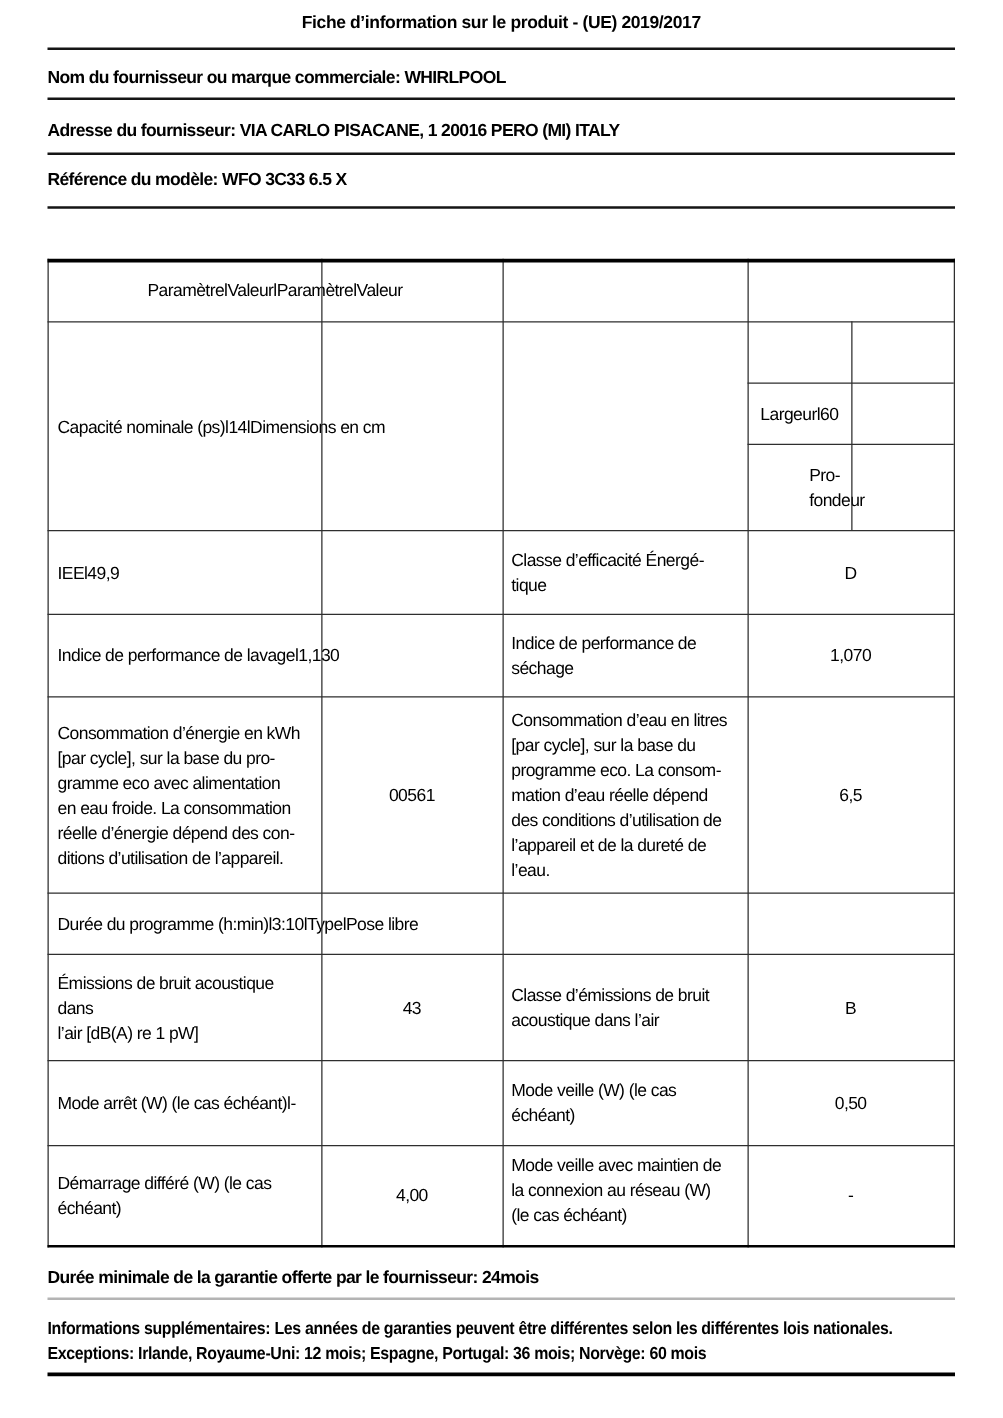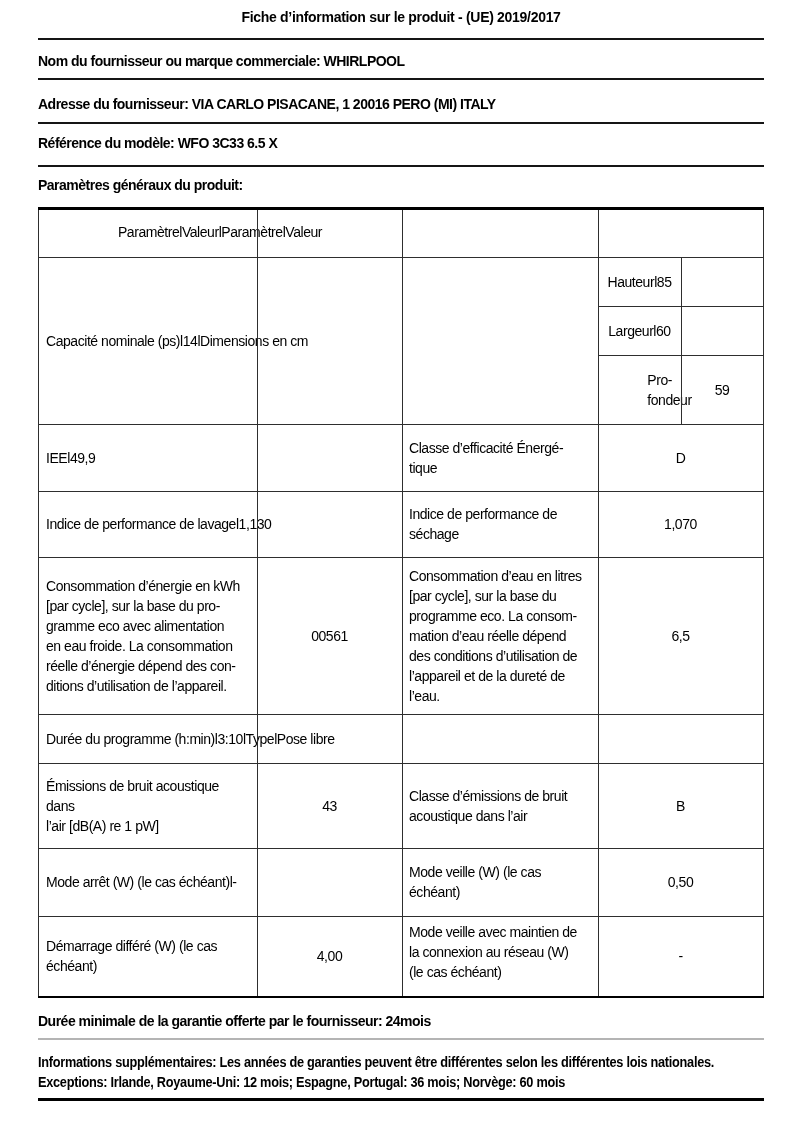--- a/index.html
+++ b/index.html
@@ -38,21 +38,20 @@
 
   <div class="field" style="top:52px">Nom du fournisseur ou marque commerciale: WHIRLPOOL</div>
   <div class="rule" style="top:78px"></div>
 
   <div class="field" style="top:95px">Adresse du fournisseur: VIA CARLO PISACANE, 1 20016 PERO (MI) ITALY</div>
   <div class="rule" style="top:122px"></div>
 
   <div class="field" style="top:134px">Référence du modèle: WFO 3C33 6.5 X</div>
   <div class="rule" style="top:165px"></div>
 
-  <div class="field" style="top:176px">Paramètres généraux du produit:</div>
 
   <div class="ptable">
 
     <div class="vl" style="left:0"></div>
     <div class="vl" style="left:219px"></div>
     <div class="vl" style="left:364px"></div>
     <div class="vl" style="left:560px"></div>
     <div class="vl" style="left:725px"></div>
     <div class="vl dim"></div>
 
@@ -65,25 +64,23 @@
     <div class="hl" style="top:350px"></div>
     <div class="hl" style="top:507px"></div>
     <div class="hl" style="top:556px"></div>
     <div class="hl" style="top:641px"></div>
     <div class="hl" style="top:709px"></div>
     <div class="hl thick" style="top:788.5px"></div>
 
     <div class="cell center" style="left:0;top:0;width:364px;height:50px">ParamètrelValeurlParamètrelValeur</div>
 
     <div class="cell left" style="left:0;top:50px;width:364px;height:167px">Capacité nominale (ps)l14lDimensions en cm</div>
-    <div class="cell center" style="left:560px;top:50px;width:83px;height:49px">Hauteurl85</div>
     <div class="cell center" style="left:560px;top:99px;width:83px;height:49px">Largeurl60</div>
     <div class="cell center" style="left:590px;top:148px;width:83px;height:69px">Pro-
 fondeur</div>
-    <div class="cell center" style="left:643px;top:148px;width:82px;height:69px">59</div>
 
     <div class="cell left" style="left:0;top:217px;width:364px;height:67px">IEEl49,9</div>
     <div class="cell center" style="left:219px;top:217px;width:145px;height:67px"></div>
     <div class="cell left" style="left:364px;top:217px;width:196px;height:67px;padding-left:7px">Classe d’efficacité Énergé-
 tique</div>
     <div class="cell center" style="left:560px;top:217px;width:165px;height:67px">D</div>
 
     <div class="cell left" style="left:0;top:284px;width:364px;height:66px">Indice de performance de lavagel1,130</div>
     <div class="cell center" style="left:219px;top:284px;width:145px;height:66px"></div>
     <div class="cell left" style="left:364px;top:284px;width:196px;height:66px;padding-left:7px">Indice de performance de

